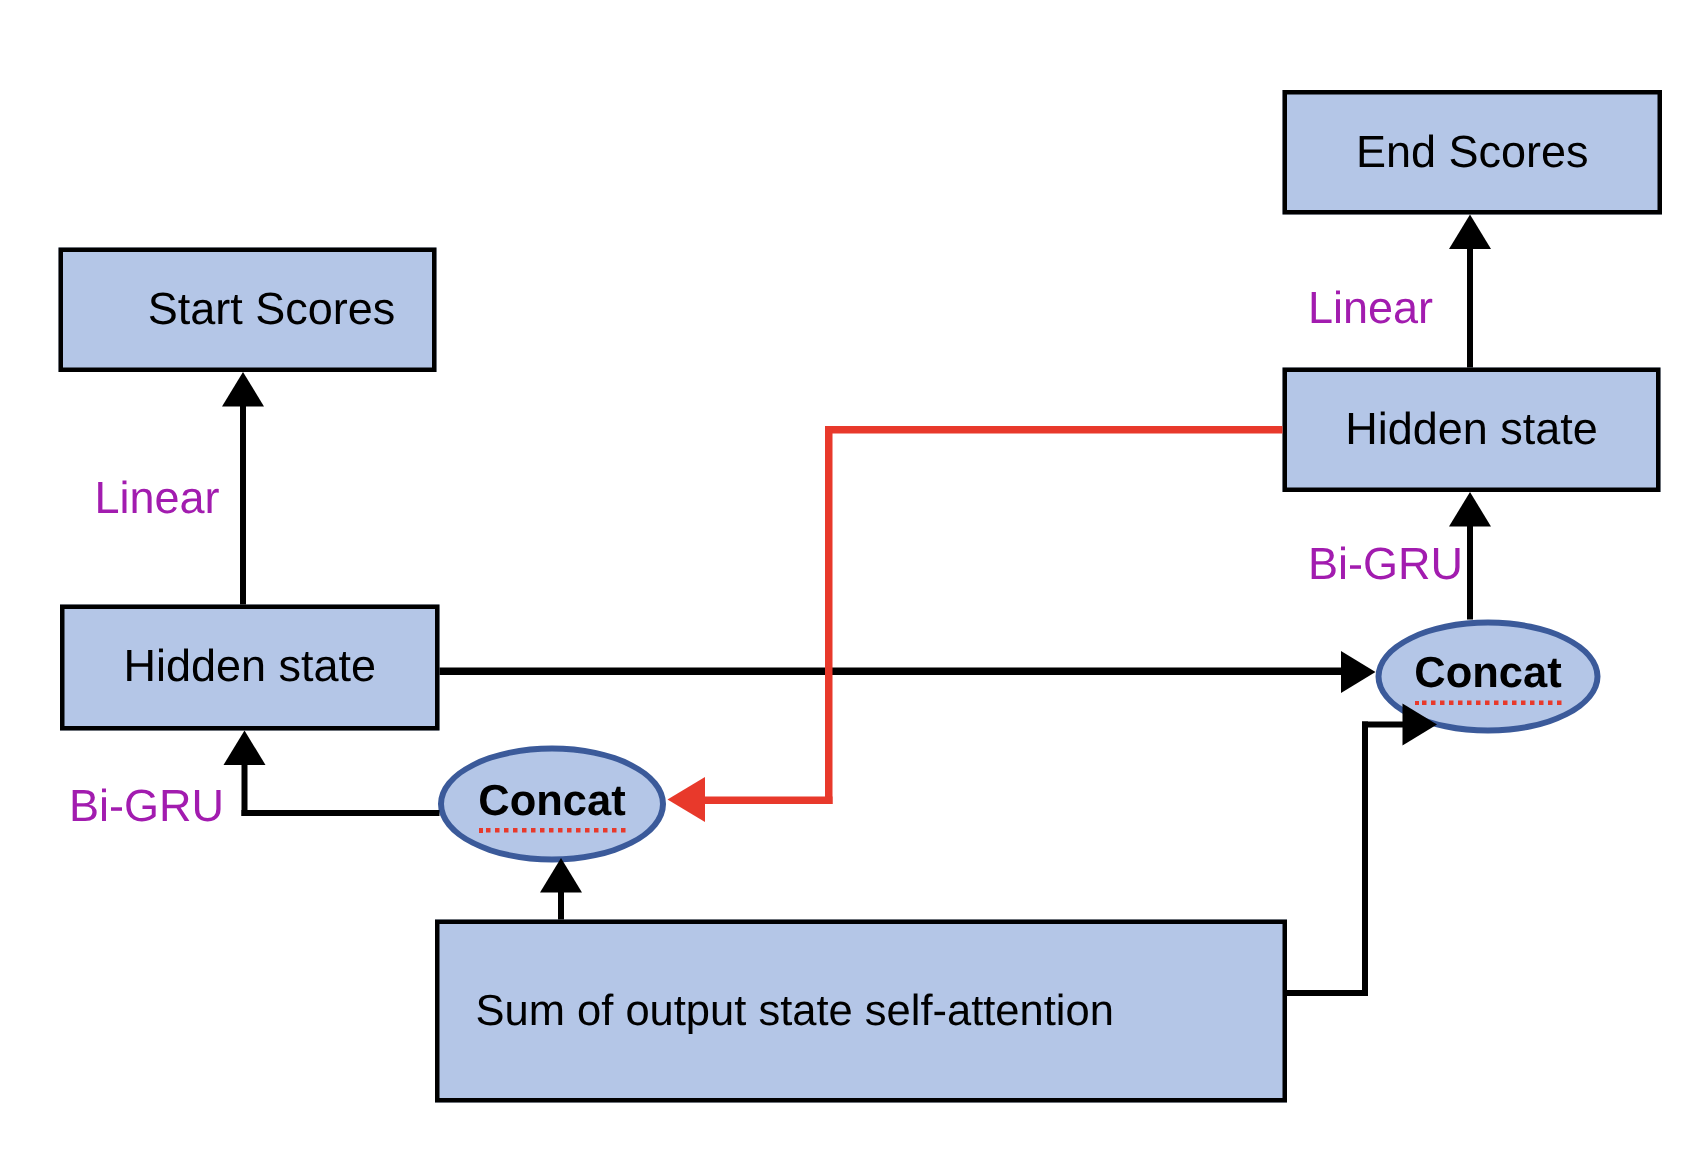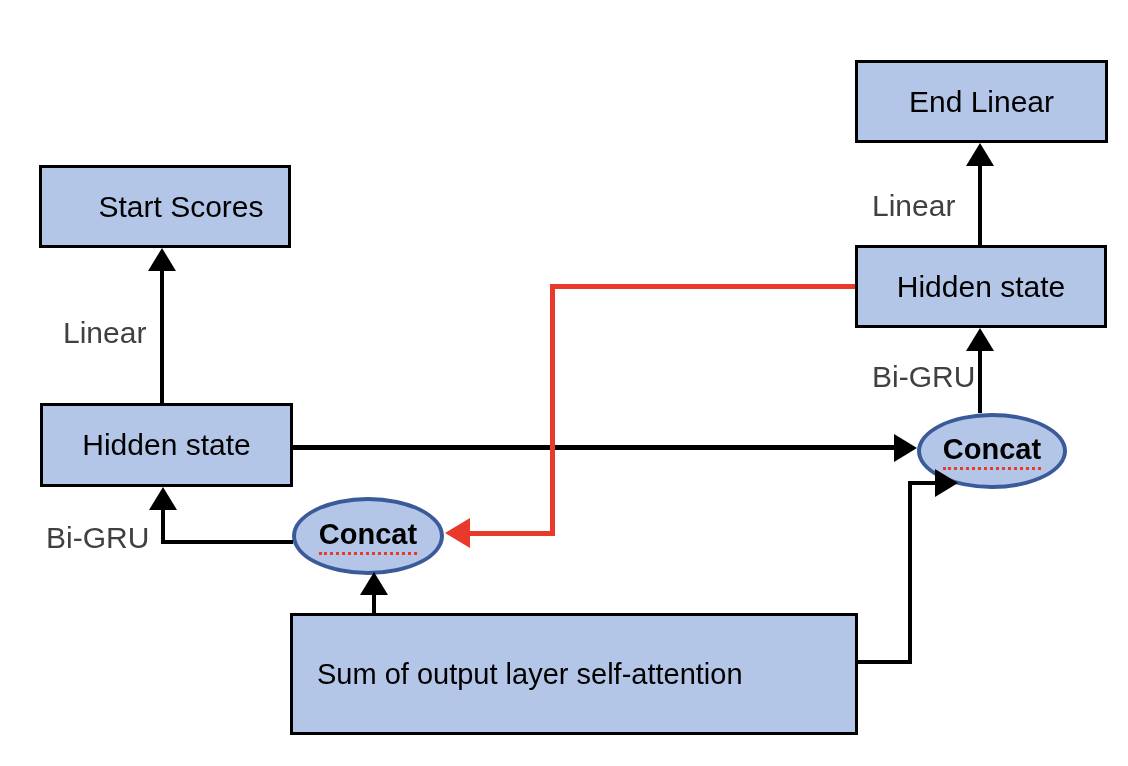--- a/index.html
+++ b/index.html
@@ -44,21 +44,21 @@
     color: #000;
   }
   .spellcheck {
     border-bottom: 3px dotted var(--red);
     padding-bottom: 1px;
     font-weight: bold;
   }
   .edge-label {
     position: absolute;
     font-size: 30px;
-    color: #404040;
+    color: #a21caf;
     white-space: nowrap;
   }
   .line {
     position: absolute;
     background: var(--black);
   }
   .line.red { background: var(--red); }
   .head { position: absolute; width: 0; height: 0; }
   .head.up    { border-left: 14px solid transparent; border-right: 14px solid transparent; border-bottom: 23px solid var(--black); }
   .head.right { border-top: 14px solid transparent; border-bottom: 14px solid transparent; border-left: 23px solid var(--black); }
@@ -74,34 +74,34 @@
 </head>
 <body>
 
 <div id="canvas">
 
   <div class="box" style="left:39px; top:165px; width:252px; height:83px;padding-left:32px;">
     <span>Start Scores</span>
   </div>
 
   <div class="box" style="left:855px; top:60px; width:253px; height:83px;">
-    <span>End Linear</span>
+    <span>End Scores</span>
   </div>
 
   <div class="box" style="left:40px; top:403px; width:253px; height:84px;">
     <span>Hidden state</span>
   </div>
 
   <div class="box" style="left:855px; top:245px; width:252px; height:83px;">
     <span>Hidden state</span>
   </div>
 
   <div class="box" style="left:290px; top:613px; width:568px; height:122px;">
     <div class="sum-text">
-      <div>Sum of output layer self-attention</div>
+      <div>Sum of output state self-attention</div>
     </div>
   </div>
 
   <div class="ellipse" style="left:292px; top:497px; width:152px; height:78px;">
     <span class="spellcheck">Concat</span>
   </div>
 
   <div class="ellipse" style="left:917px; top:413px; width:150px; height:76px;">
     <span class="spellcheck">Concat</span>
   </div>

